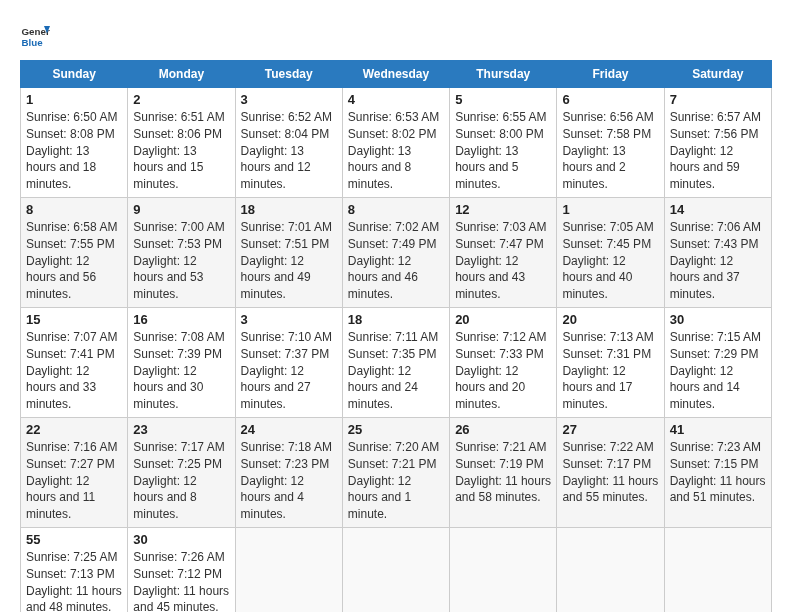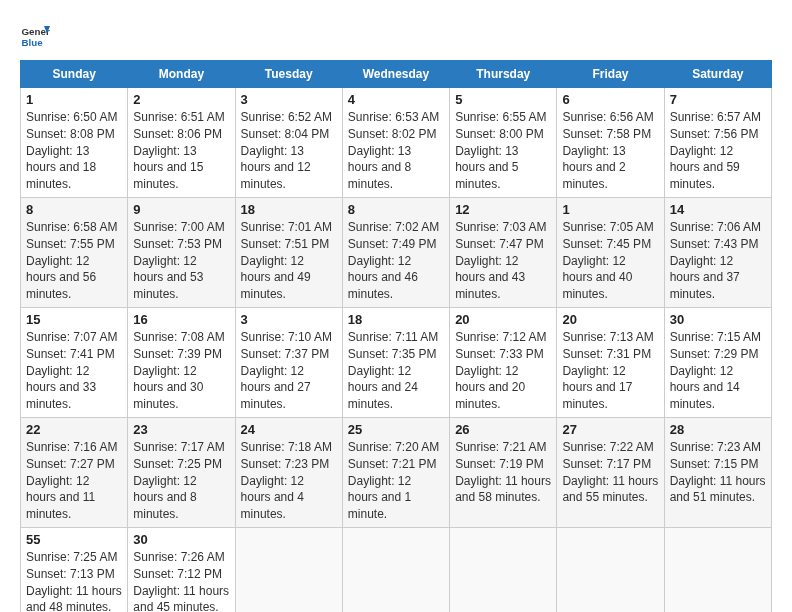--- a/index.html
+++ b/index.html
@@ -271,21 +271,21 @@
           Sunrise: 7:21 AM<br>Sunset: 7:19 PM<br>Daylight: 11 hours and 58 minutes.
         </div>
       </td>
         <td>
         <span class="day-number">27</span>
         <div class="day-info">
           Sunrise: 7:22 AM<br>Sunset: 7:17 PM<br>Daylight: 11 hours and 55 minutes.
         </div>
       </td>
         <td>
-        <span class="day-number">28</span>
+        <span class="day-number">41</span>
         <div class="day-info">
           Sunrise: 7:23 AM<br>Sunset: 7:15 PM<br>Daylight: 11 hours and 51 minutes.
         </div>
       </td>
       </tr>
       <tr>
         <td>
         <span class="day-number">55</span>
         <div class="day-info">
           Sunrise: 7:25 AM<br>Sunset: 7:13 PM<br>Daylight: 11 hours and 48 minutes.

